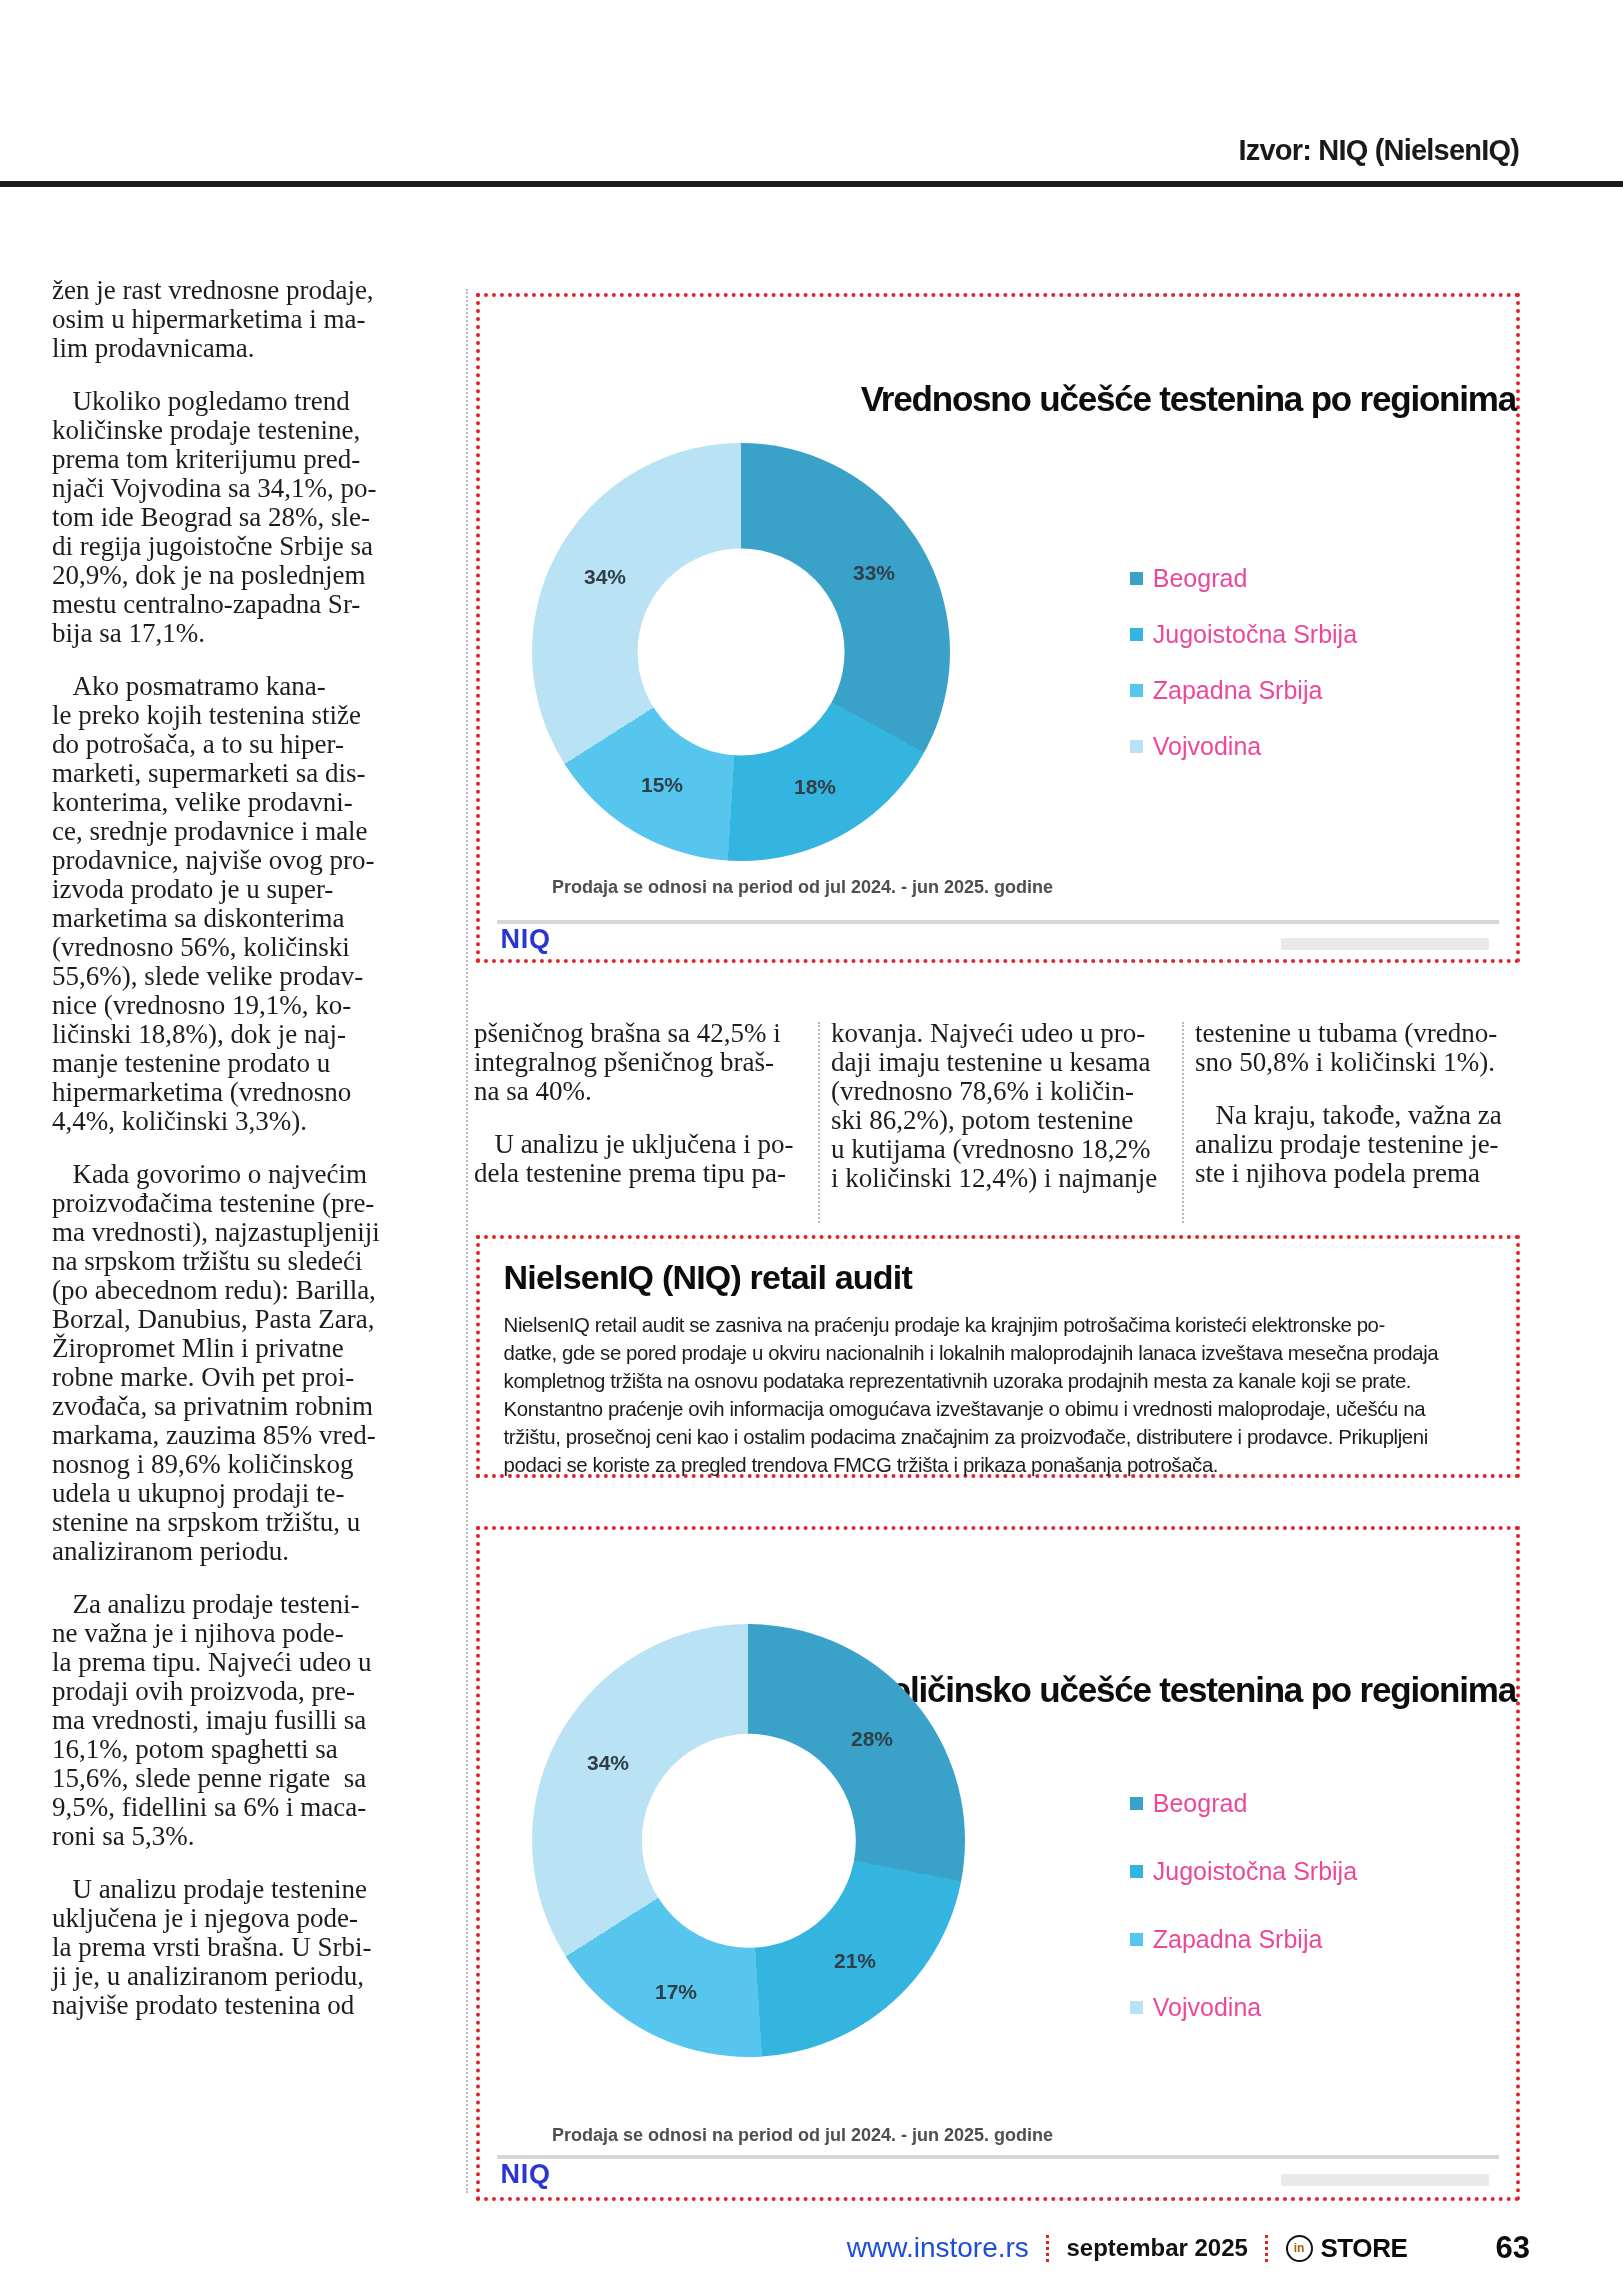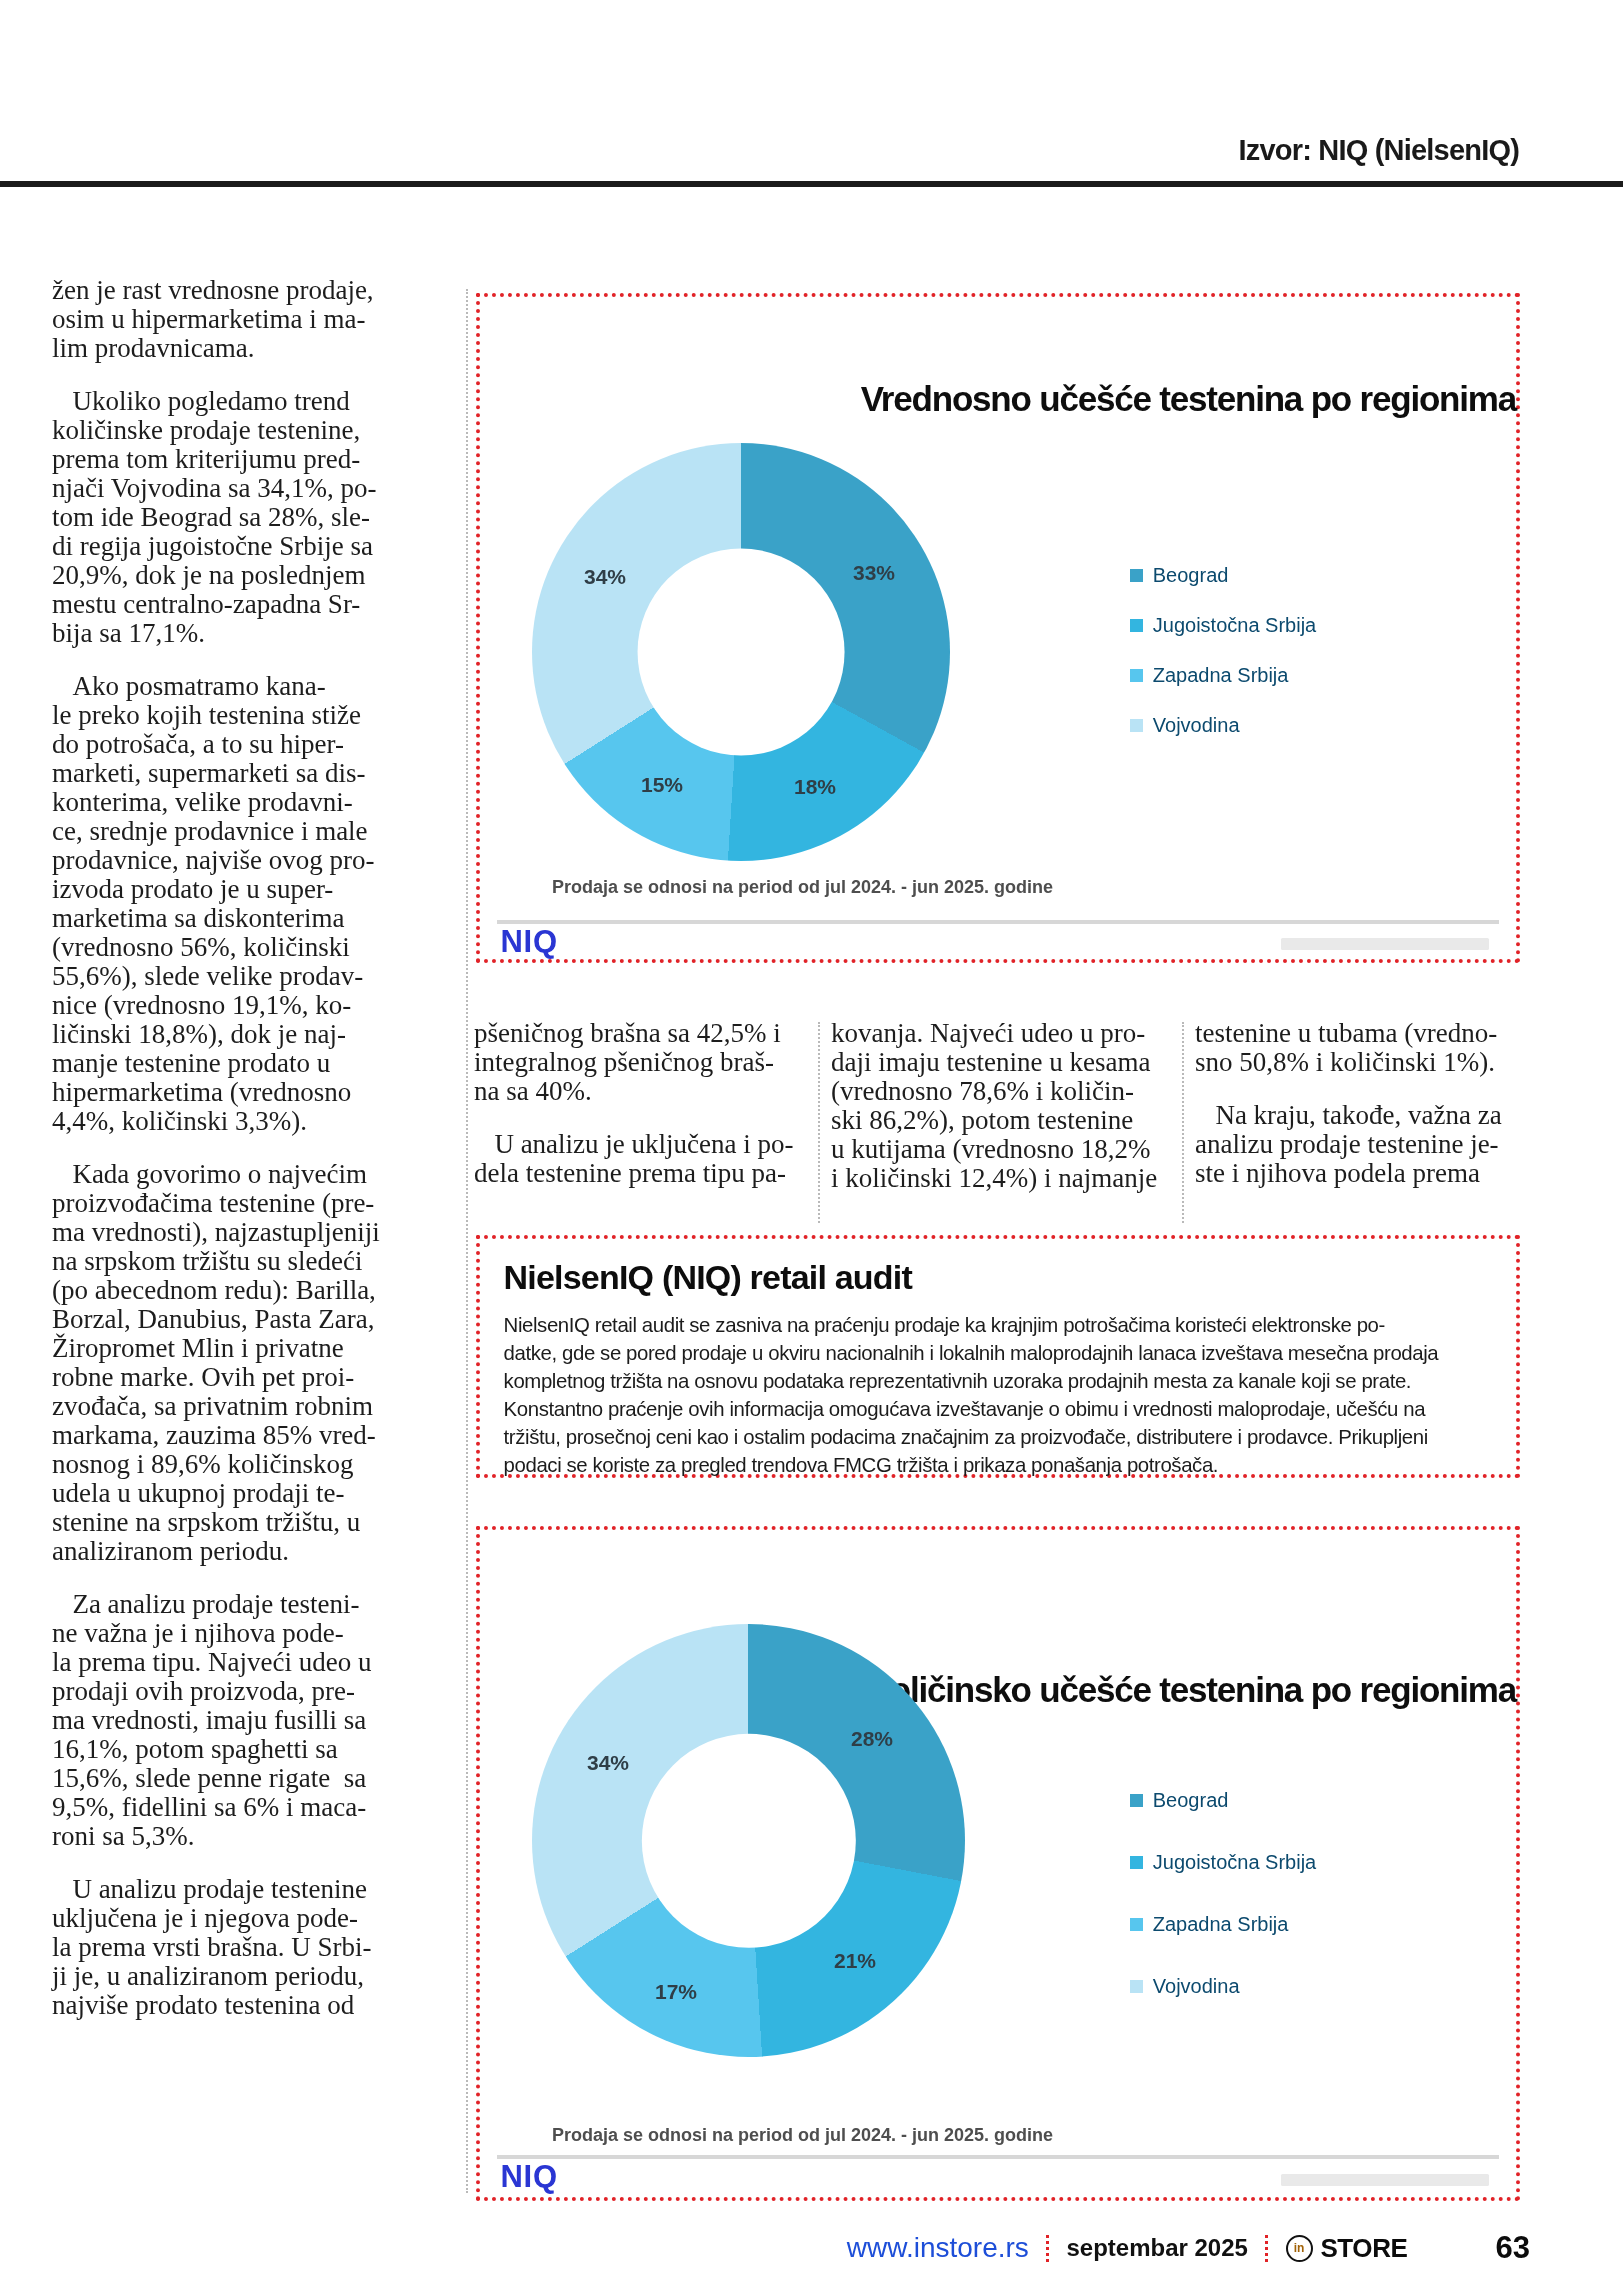--- a/index.html
+++ b/index.html
@@ -38,36 +38,36 @@
   .chart-box-2 .chart-title{top:140px;}
 
   .donut{position:absolute;border-radius:50%;}
   .donut-1{left:52px;top:146px;width:418px;height:418px;}
   .donut-2{left:52px;top:94px;width:433px;height:433px;}
   .donut .hole{position:absolute;left:50%;top:50%;width:49.5%;height:49.5%;
                transform:translate(-50%,-50%);background:#fff;border-radius:50%;}
   .slice-label{position:absolute;transform:translate(-50%,-50%);
                font-family:"Liberation Sans",sans-serif;font-size:21px;font-weight:600;color:#2f3e47;}
 
-  .legend{position:absolute;font-family:"Liberation Sans",sans-serif;font-size:20px;color:#0c4a6e;}
+  .legend{position:absolute;font-family:"Liberation Sans",sans-serif;font-size:25px;color:#ec4899;}
   .legend-1{left:650px;top:267px;}
   .legend-2{left:650px;top:259px;}
   .legend-row{display:flex;align-items:center;margin-bottom:27px;}
   .legend-2 .legend-row{margin-bottom:39px;}
   .legend-swatch{width:12.6px;height:12.6px;margin-right:10.2px;flex:0 0 auto;}
 
   .chart-caption{position:absolute;left:72px;font-family:"Liberation Sans",sans-serif;
                  font-size:18px;font-weight:700;color:#4e4e4e;}
   .chart-box-1 .chart-caption{top:580px;}
   .chart-box-2 .chart-caption{top:595px;}
   .chart-divider{position:absolute;left:17.3px;right:17.3px;height:3.9px;background:#d7d7d7;}
   .chart-box-1 .chart-divider{top:623px;}
   .chart-box-2 .chart-divider{top:625px;}
   .niq-logo{position:absolute;left:20.4px;font-family:"Liberation Sans",sans-serif;
-            font-weight:800;font-size:31px;letter-spacing:0.8px;color:#2a36d3;}
+            font-weight:800;font-size:27px;letter-spacing:0.8px;color:#2a36d3;}
   .chart-box-1 .niq-logo{top:627px;}
   .chart-box-2 .niq-logo{top:629px;}
   .watermark{position:absolute;right:27px;width:208px;height:11.8px;background:#e9e9e9;border-radius:1.6px;}
   .chart-box-1 .watermark{top:641px;}
   .chart-box-2 .watermark{top:644px;}
 
   
   .infobox{position:absolute;left:476px;top:1235px;width:1044px;height:243px;
            border:4.7px dotted #e12328;box-sizing:border-box;padding:19px 23.6px 0 23.6px;background:#fff;}
   .infobox-title{margin:0 0 14px 0;font-family:"Liberation Sans",sans-serif;font-weight:800;

